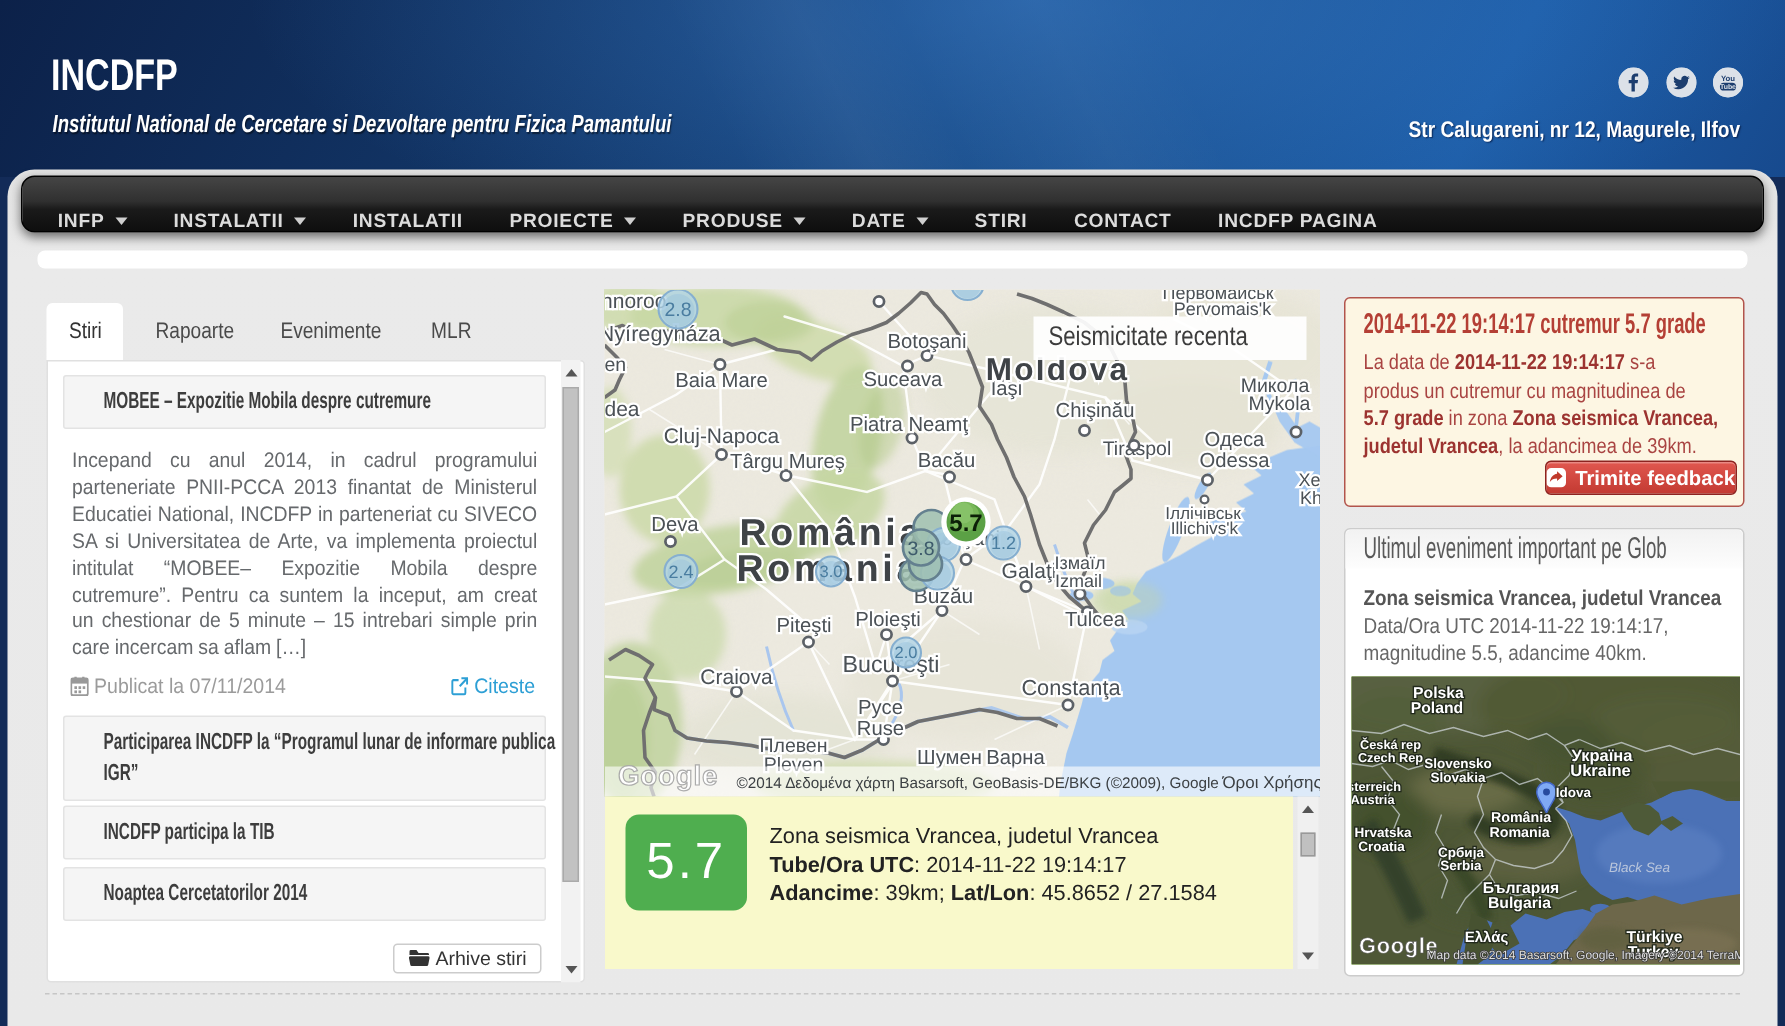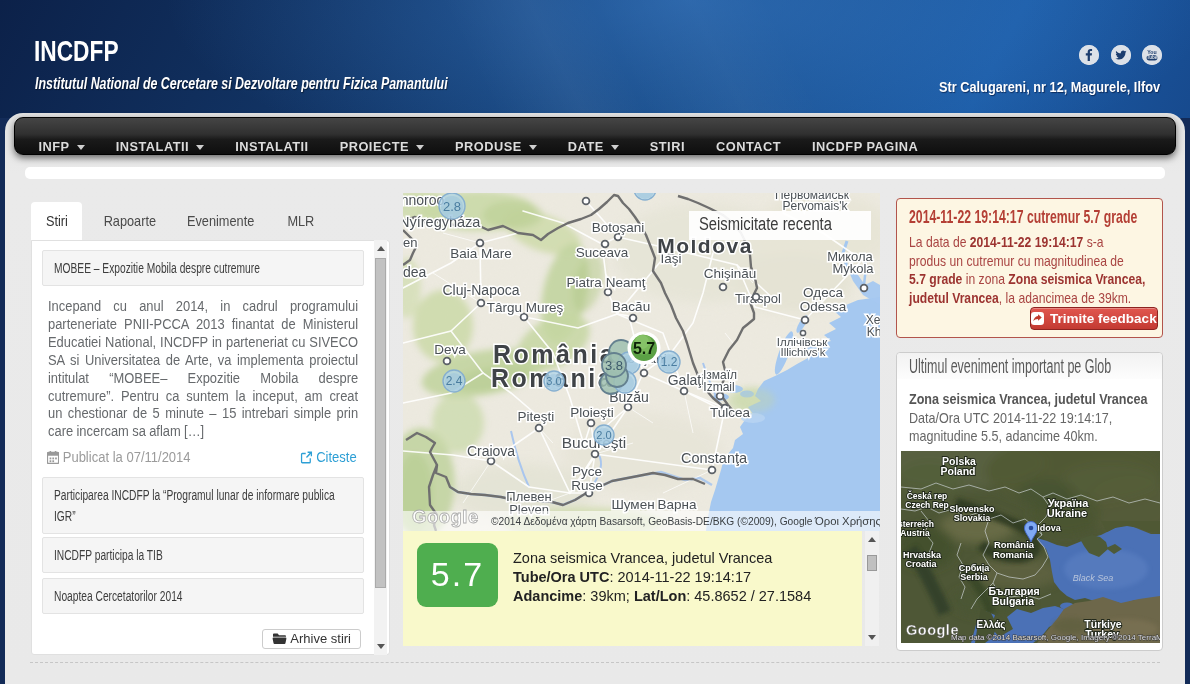--- a/index.html
+++ b/index.html
@@ -24,21 +24,21 @@
 .nav li .car{display:inline-block;width:0;height:0;border-left:4px solid transparent;border-right:4px solid transparent;border-top:5px solid #cfcfcf;margin-left:7px;vertical-align:middle}
 .strip{position:absolute;left:25px;top:167px;width:1140px;height:12px;background:#fff;border-radius:5px}
 .dash{position:absolute;left:30px;top:662px;width:1130px;border-top:1px dashed #c6c6c6}
 
 .tabs{position:absolute;left:31px;top:202px;width:350px;height:38px;font-size:15px;color:#4a4a4a}
 .tab{position:absolute;top:0;height:38px;line-height:38px;text-align:center}
 .tab i{display:inline-block;font-style:normal;transform:scaleX(.85);transform-origin:center center;white-space:nowrap}
 .tab.act{background:#fff;border-radius:4px 4px 0 0;color:#333}
 .lpanel{position:absolute;left:31px;top:240px;width:359px;height:415px;background:#fff;border:1px solid #e0e0e0;border-radius:0 3px 3px 3px}
 .nhead{position:absolute;left:10px;width:322px;background:#f5f5f5;border:1px solid #e3e3e3;border-radius:2px;
- color:#3d3d3d;font-size:15.5px;font-weight:normal;padding:6px 8px 7px 11px;line-height:21px}
+ color:#3d3d3d;font-size:15.5px;font-weight:bold;padding:6px 8px 7px 26px;line-height:21px}
 .nhead span{display:inline-block;transform:scaleX(.66);transform-origin:left center;white-space:nowrap}
 .nbody{position:absolute;left:15.5px;top:57px;width:336px;color:#66696c;font-size:14px;line-height:17.9px;transform:scaleX(.923);transform-origin:left top}
 .nbody div{text-align:justify;text-align-last:justify;word-spacing:-.3px}
 .nbody div.last{text-align-last:left}
 .pubrow{position:absolute;left:15px;top:208px;width:333px;font-size:14px;color:#9b9b9b;transform:scaleX(.93);transform-origin:left top}
 .pubrow .cit{position:absolute;right:0;top:0;color:#2d9fd5}
 .arhive{position:absolute;right:28px;bottom:5px;background:#fff;border:1px solid #ccc;border-radius:3px;
  font-size:13px;color:#333;padding:1px 9px 2px;line-height:15px}
 .lscroll{position:absolute;left:374px;top:240px;width:13px;height:415px;background:#f2f2f2}
 .lthumb{position:absolute;left:1px;top:18px;width:11px;height:330px;background:#c2c2c2;border:1px solid #aaa}

